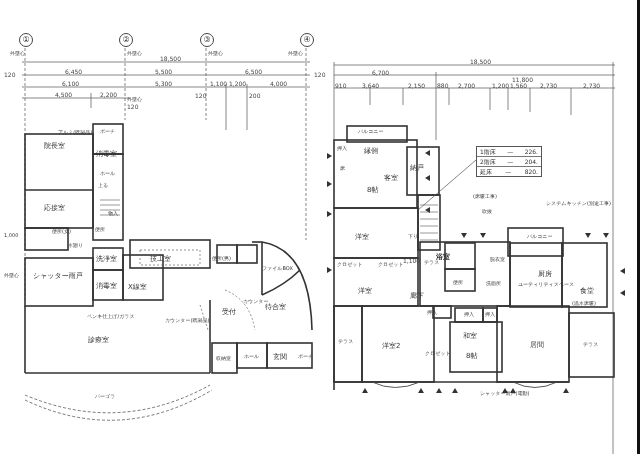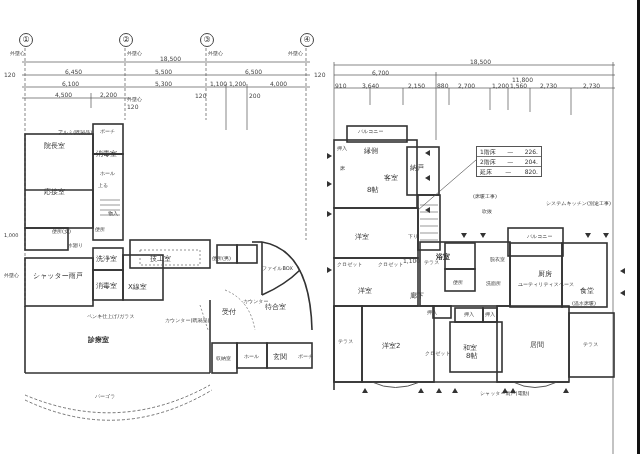--- a/index.html
+++ b/index.html
@@ -186,38 +186,38 @@
 <span class="dim" style="left:408px;top:82px;">2,150</span>
 <span class="dim" style="left:437px;top:82px;">880</span>
 <span class="dim" style="left:458px;top:82px;">2,700</span>
 <span class="dim" style="left:492px;top:82px;">1,200</span>
 <span class="dim" style="left:510px;top:82px;">1,560</span>
 <span class="dim" style="left:540px;top:82px;">2,730</span>
 <span class="dim" style="left:583px;top:82px;">2,730</span>
 <span class="dim" style="left:403px;top:257px;">1,100</span>
 
 <span class="lbl" style="left:44px;top:142px;">院長室</span>
-<span class="lbl" style="left:44px;top:188px;">応接室</span>
+<span class="lbl" style="left:44px;top:204px;">応接室</span>
 <span class="lbl" style="left:96px;top:150px;">消毒室</span>
 <span class="lbl sm" style="left:100px;top:128px;">ポーチ</span>
 <span class="lbl sm" style="left:100px;top:170px;">ホール</span>
 <span class="lbl sm" style="left:98px;top:182px;">上る</span>
 <span class="lbl sm" style="left:108px;top:210px;">物入</span>
 <span class="lbl sm" style="left:95px;top:226px;">便所</span>
 <span class="lbl sm" style="left:52px;top:228px;">便所(女)</span>
 <span class="lbl" style="left:33px;top:272px;">シャッター雨戸</span>
 <span class="lbl" style="left:96px;top:255px;">洗浄室</span>
 <span class="lbl" style="left:96px;top:282px;">消毒室</span>
 <span class="lbl" style="left:128px;top:283px;">X線室</span>
 <span class="lbl" style="left:150px;top:255px;">技工室</span>
 <span class="lbl sm" style="left:212px;top:255px;">便所(男)</span>
 <span class="lbl sm" style="left:262px;top:265px;">ファイルBOX</span>
 <span class="lbl" style="left:222px;top:308px;">受付</span>
 <span class="lbl" style="left:265px;top:303px;">待合室</span>
-<span class="lbl" style="left:88px;top:336px;font-weight:bold;">診療室</span>
+<span class="lbl" style="left:88px;top:336px;">診療室</span>
 <span class="lbl sm" style="left:216px;top:355px;">収納室</span>
 <span class="lbl sm" style="left:244px;top:353px;">ホール</span>
 <span class="lbl" style="left:273px;top:353px;">玄関</span>
 <span class="lbl sm" style="left:298px;top:353px;">ポーチ</span>
 <span class="lbl sm" style="left:95px;top:393px;">パーゴラ</span>
 
 <span class="lbl sm" style="left:58px;top:129px;">アルミ(既製品)</span>
 <span class="lbl sm" style="left:87px;top:313px;">ペンキ仕上げ/ガラス</span>
 <span class="lbl sm" style="left:165px;top:317px;">カウンター(既製品)</span>
 <span class="lbl sm" style="left:243px;top:298px;">カウンター</span>
@@ -247,21 +247,21 @@
 <span class="lbl sm" style="left:527px;top:233px;">バルコニー</span>
 <span class="lbl" style="left:538px;top:270px;">厨房</span>
 <span class="lbl" style="left:580px;top:287px;">食堂</span>
 <span class="lbl sm" style="left:572px;top:300px;">(温水床暖)</span>
 <span class="lbl sm" style="left:427px;top:309px;">押入</span>
 <span class="lbl sm" style="left:464px;top:311px;">押入</span>
 <span class="lbl sm" style="left:485px;top:311px;">押入</span>
 <span class="lbl sm" style="left:338px;top:338px;">テラス</span>
 <span class="lbl" style="left:382px;top:342px;">洋室2</span>
 <span class="lbl sm" style="left:425px;top:350px;">クロゼット</span>
-<span class="lbl" style="left:463px;top:344px;">和室</span>
+<span class="lbl" style="left:463px;top:332px;">和室</span>
 <span class="lbl" style="left:466px;top:352px;">8帖</span>
 <span class="lbl" style="left:530px;top:341px;">居間</span>
 <span class="lbl sm" style="left:583px;top:341px;">テラス</span>
 
 <span class="lbl sm" style="left:473px;top:193px;">(床暖工事)</span>
 <span class="lbl sm" style="left:482px;top:208px;">吹抜</span>
 <span class="lbl sm" style="left:546px;top:200px;">システムキッチン(別途工事)</span>
 <span class="lbl sm" style="left:480px;top:390px;">シャッター雨戸(電動)</span>
 
 <div class="area-table">

